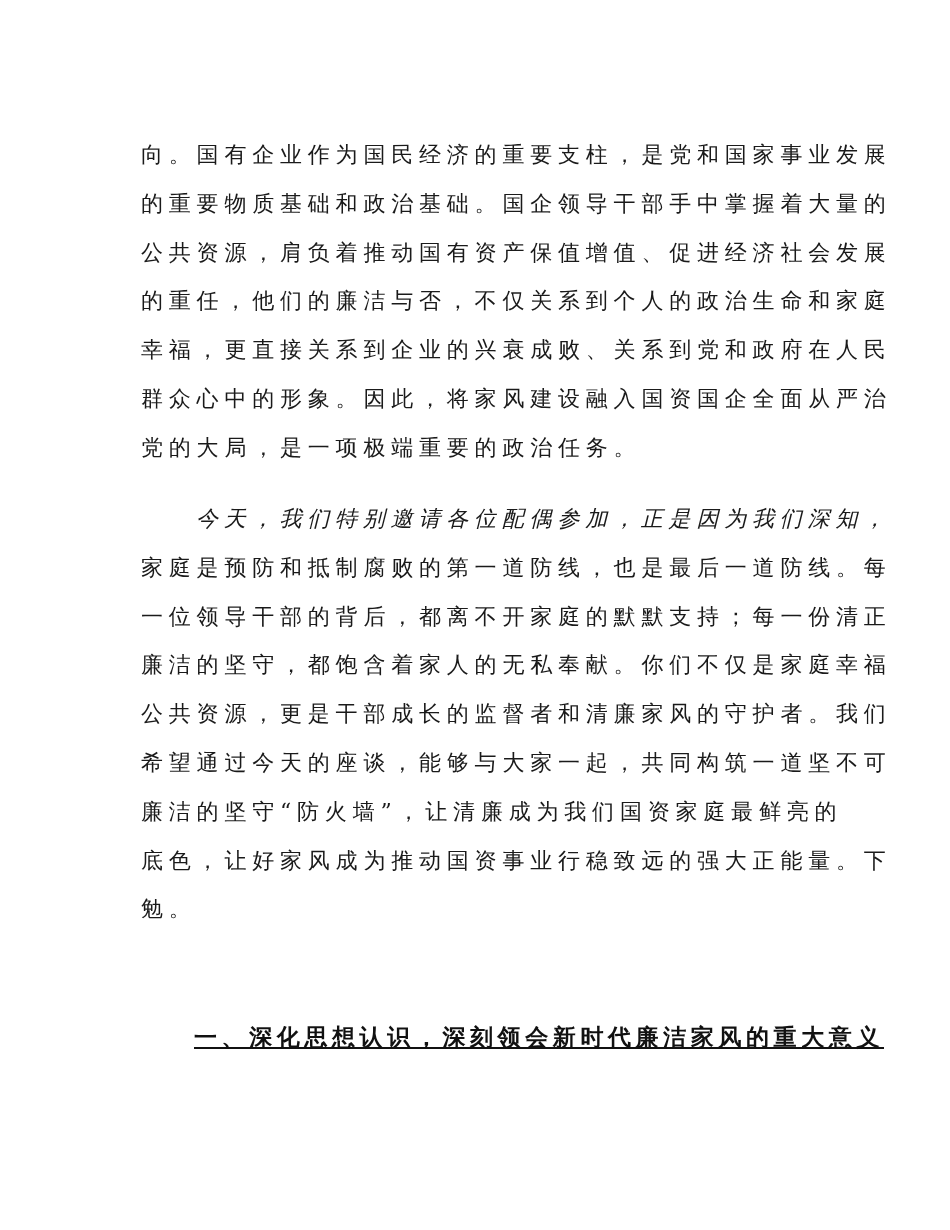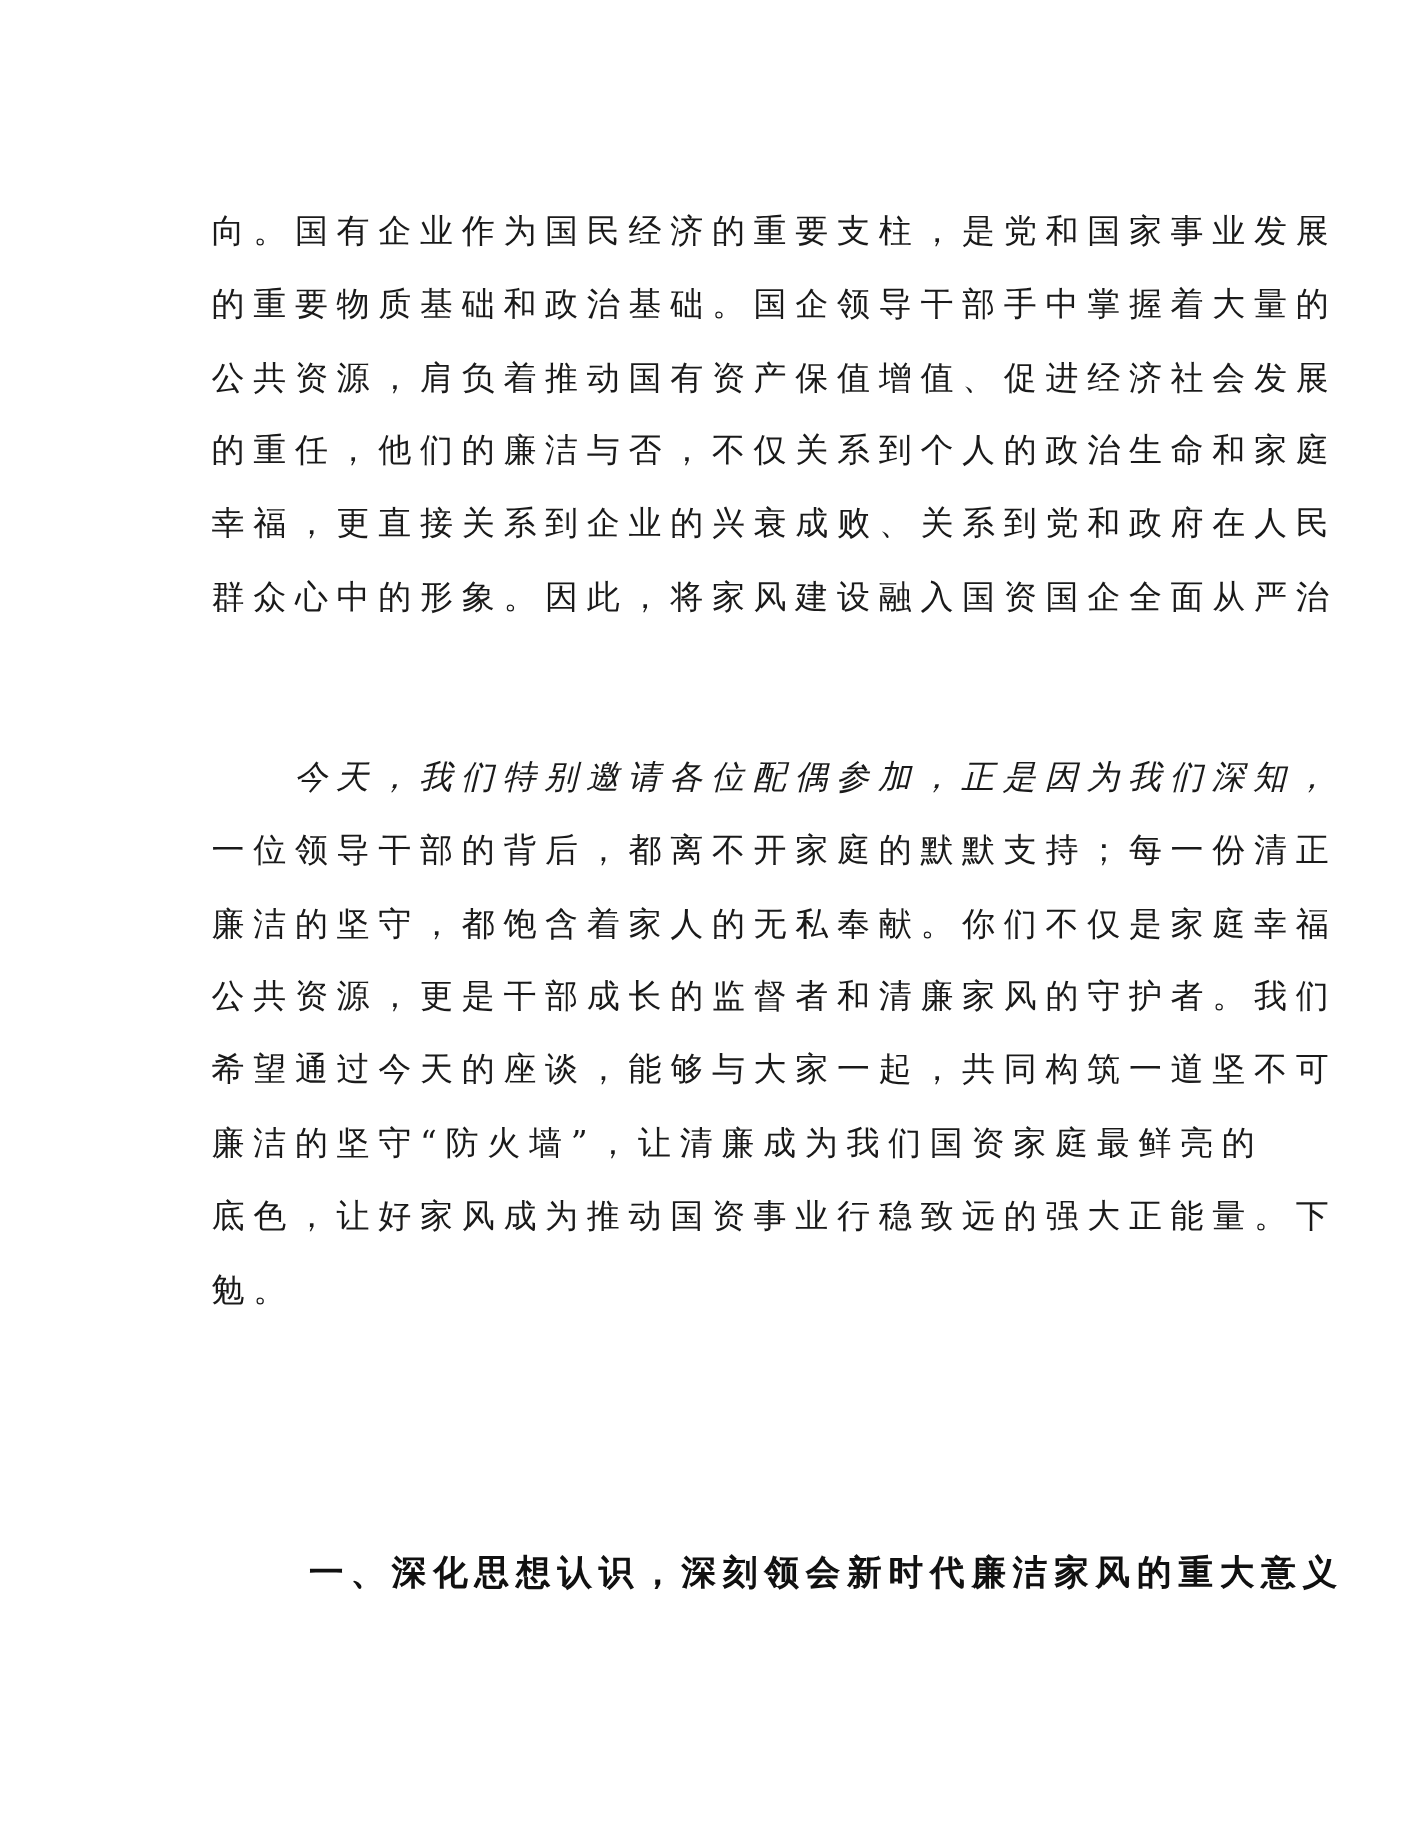--- a/index.html
+++ b/index.html
@@ -40,46 +40,49 @@
       height: 48.8px;
     }
     .indent { padding-left: 55px; font-style: italic; }
     #p1 { top: 119px; }
     #p2 { top: 483px; }
     .heading {
       position: absolute;
       left: 190px;
       top: 997px;
       width: 640px;
-      margin: 16px;
+      margin: 4px;
       font-family: "DejaVu Sans", "Liberation Sans", sans-serif;
       font-weight: bold;
       font-size: 23px;
       letter-spacing: 4.6px;
       line-height: 48px;
       color: #111111;
       white-space: nowrap;
+      text-decoration: underline;
     }
   </style>
 </head>
 <body>
 
 <div class="page">
 
   <p id="p1" class="para">
     <span class="line">向。国有企业作为国民经济的重要支柱，是党和国家事业发展</span>
     <span class="line">的重要物质基础和政治基础。国企领导干部手中掌握着大量的</span>
     <span class="line">公共资源，肩负着推动国有资产保值增值、促进经济社会发展</span>
     <span class="line">的重任，他们的廉洁与否，不仅关系到个人的政治生命和家庭</span>
     <span class="line">幸福，更直接关系到企业的兴衰成败、关系到党和政府在人民</span>
     <span class="line">群众心中的形象。因此，将家风建设融入国资国企全面从严治</span>
+    <span class="line">党的大局，是一项极端重要的政治任务。</span>
   </p>
 
   <p id="p2" class="para">
     <span class="line indent">今天，我们特别邀请各位配偶参加，正是因为我们深知，</span>
+    <span class="line">家庭是预防和抵制腐败的第一道防线，也是最后一道防线。每</span>
     <span class="line">一位领导干部的背后，都离不开家庭的默默支持；每一份清正</span>
     <span class="line">廉洁的坚守，都饱含着家人的无私奉献。你们不仅是家庭幸福</span>
     <span class="line">公共资源，更是干部成长的监督者和清廉家风的守护者。我们</span>
     <span class="line">希望通过今天的座谈，能够与大家一起，共同构筑一道坚不可</span>
     <span class="line">廉洁的坚守“防火墙”，让清廉成为我们国资家庭最鲜亮的</span>
     <span class="line">底色，让好家风成为推动国资事业行稳致远的强大正能量。下</span>
     <span class="line">勉。</span>
   </p>
 
   <h2 class="heading">一、深化思想认识，深刻领会新时代廉洁家风的重大意义</h2>

